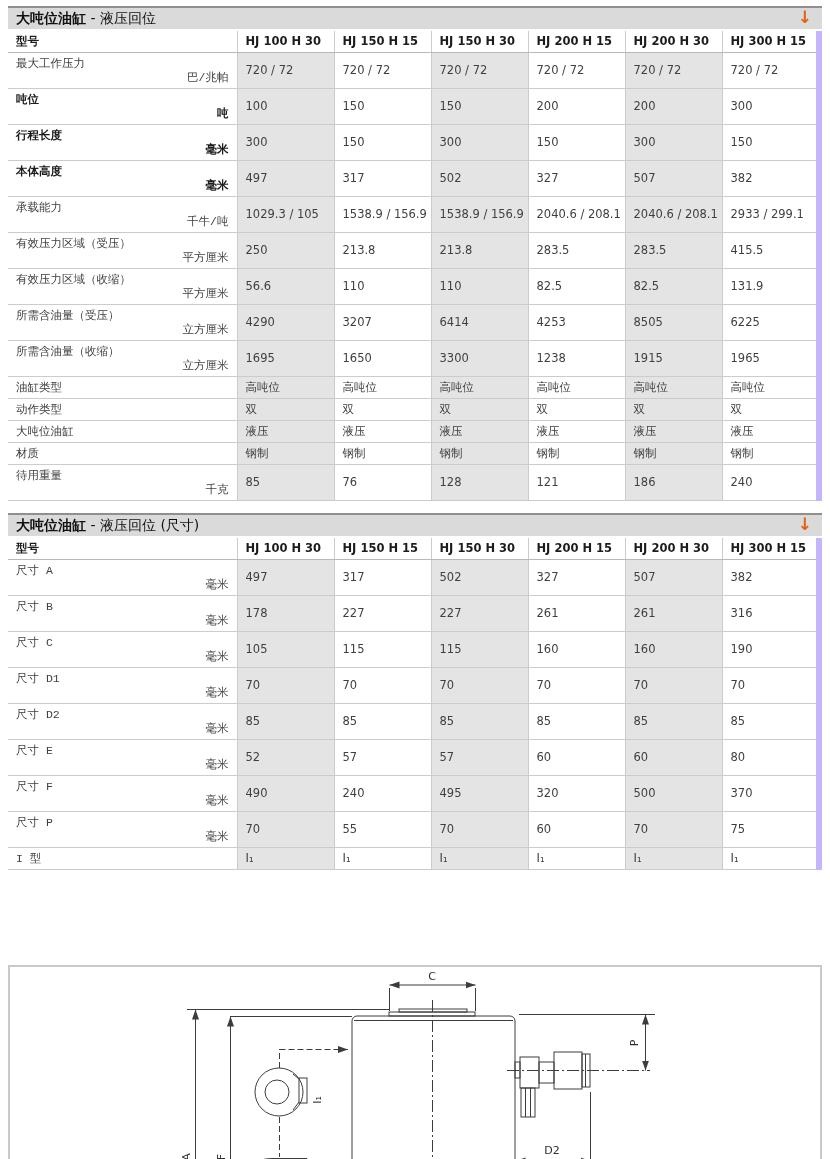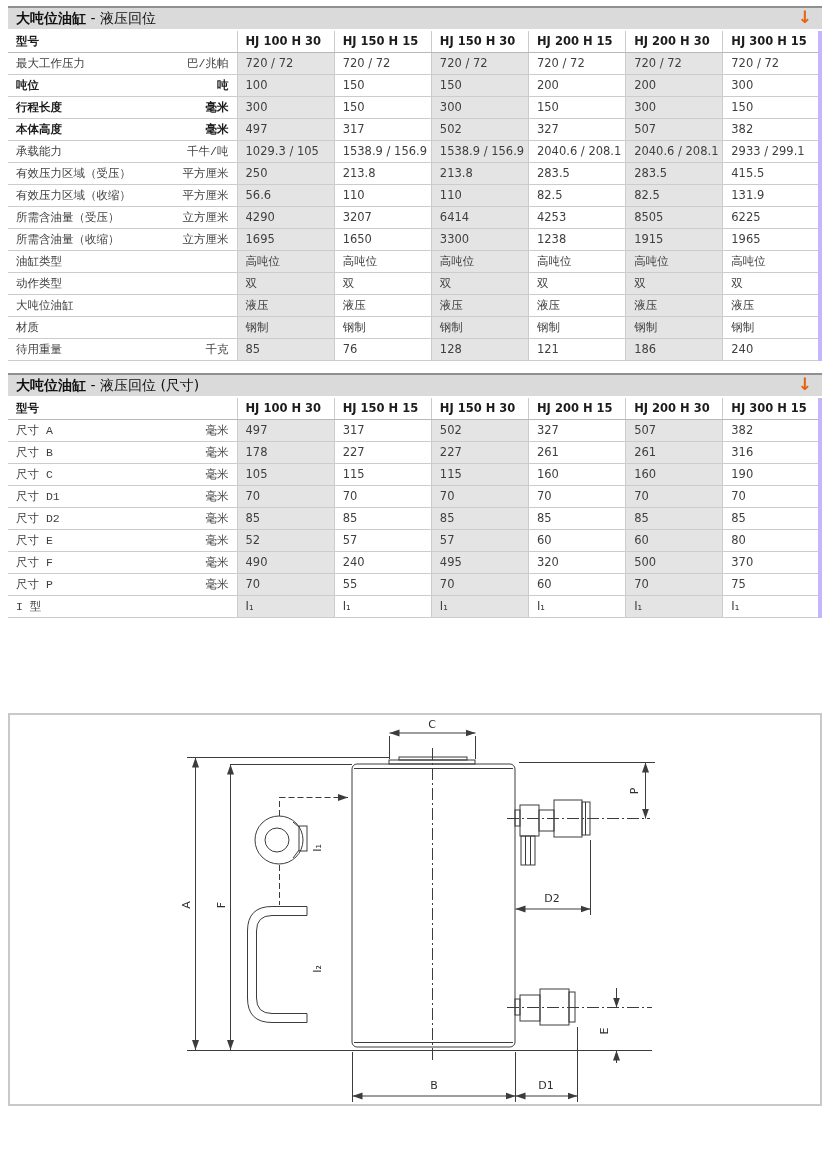--- a/index.html
+++ b/index.html
@@ -23,25 +23,25 @@
   }
   
   table{border-collapse:collapse;width:100%;table-layout:fixed;margin-top:2px;font-size:11.5px;}
   th,td{
     height:21px;line-height:21px;padding:0 8px;text-align:left;
     border-bottom:1px solid #cccccc;white-space:nowrap;overflow:hidden;
     font-weight:normal;
   }
   thead th{font-weight:bold;color:#1c1c1c;border-bottom:1px solid #b8b8b8;}
   .val{border-left:1px solid #cccccc;}
-  th.val:last-child,td.val:last-child{border-right:4px solid #c4b5fd;}
+  th.val:last-child,td.val:last-child{border-right:6px solid #c4b5fd;}
   td.shade{background:#e4e4e4;}
   .lblcell{padding-right:8px;font-family:Liberation Mono, monospace;}
   .rl{float:left;}
-  .ru{float:right;}
+  .ru{float:right;margin-top:14px;}
   tr.bold .rl,tr.bold .ru{font-weight:bold;color:#1c1c1c;}
   .tbl2{margin-top:12px;}
   
   .diagram-box{
     margin-top:95px;border:2px solid #c9c9c9;height:389px;background:#fff;
   }
   .diagram-box svg{display:block;}
   .dim-text{font-size:11px;fill:#2e2e2e;font-family:"DejaVu Sans","Liberation Sans",sans-serif;}
 </style>
 </head>

